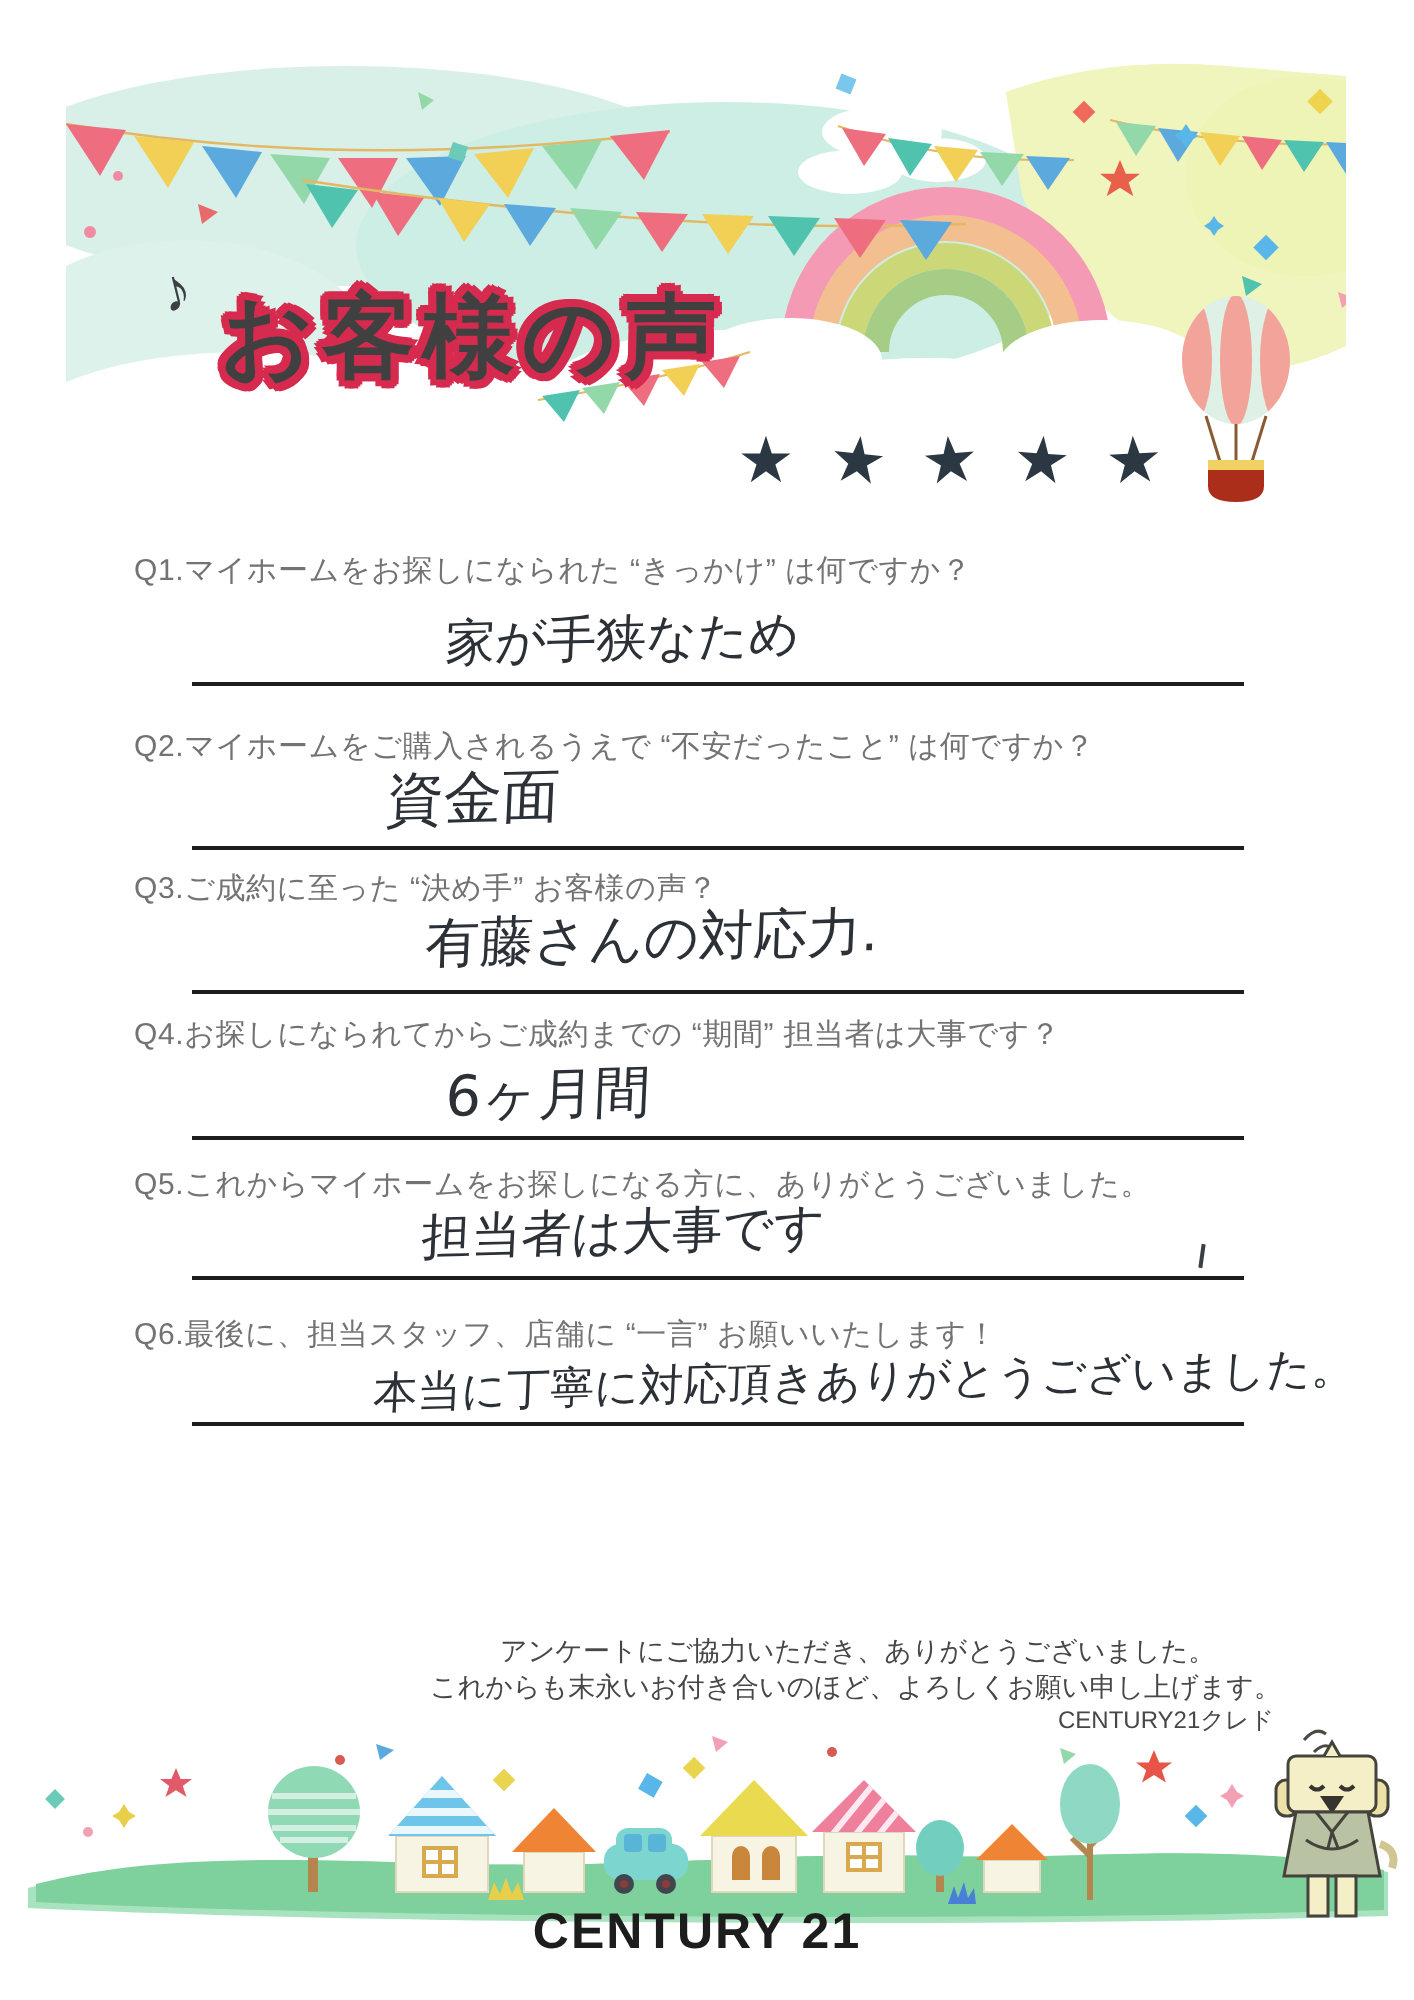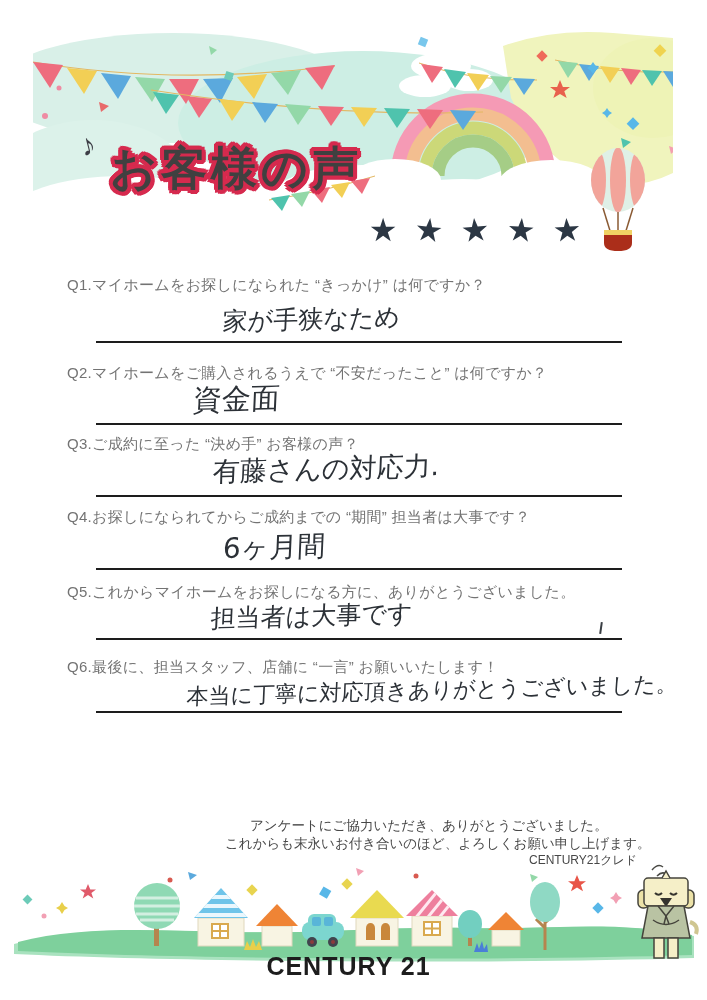--- a/index.html
+++ b/index.html
@@ -42,21 +42,21 @@
   #q1-label{top:276px;} #q1-hw{left:222px;top:305px;font-size:25px;} #q1-line{top:341px;}
   #q2-label{top:364px;} #q2-hw{left:192px;top:381px;font-size:29px;} #q2-line{top:423px;}
   #q3-label{top:435px;} #q3-hw{left:212px;top:454px;font-size:27px;} #q3-line{top:495px;}
   #q4-label{top:508px;} #q4-hw{left:222px;top:530px;font-size:28px;} #q4-line{top:568px;}
   #q5-label{top:583px;} #q5-hw{left:210px;top:602px;font-size:25px;} #q5-line{top:638px;}
   #q6-label{top:658px;} #q6-hw{left:186px;top:682px;font-size:22px;} #q6-line{top:711px;}
   .pen-mark{left:600px;top:622px;width:2px;height:12px;background:#3a3f44;transform:rotate(8deg);}
 
   
   .thanks1{left:222px;top:817px;font-size:13.5px;color:#474747;white-space:nowrap;margin-left:28px;}
-  .thanks2{left:225px;top:835px;font-size:13.5px;color:#474747;white-space:nowrap;}
+  .thanks2{left:215px;top:835px;font-size:13.5px;color:#474747;white-space:nowrap;}
   .signature{right:70px;top:852px;font-size:12px;color:#474747;white-space:nowrap;}
   .bottom-art{left:0;top:862px;width:707px;height:118px;}
   .brand{left:0;top:952px;width:697px;text-align:center;font-size:25px;font-weight:bold;
          color:#1d1d1d;letter-spacing:1px;}
 </style>
 </head>
 <body>
 
 <div class="page">
 

